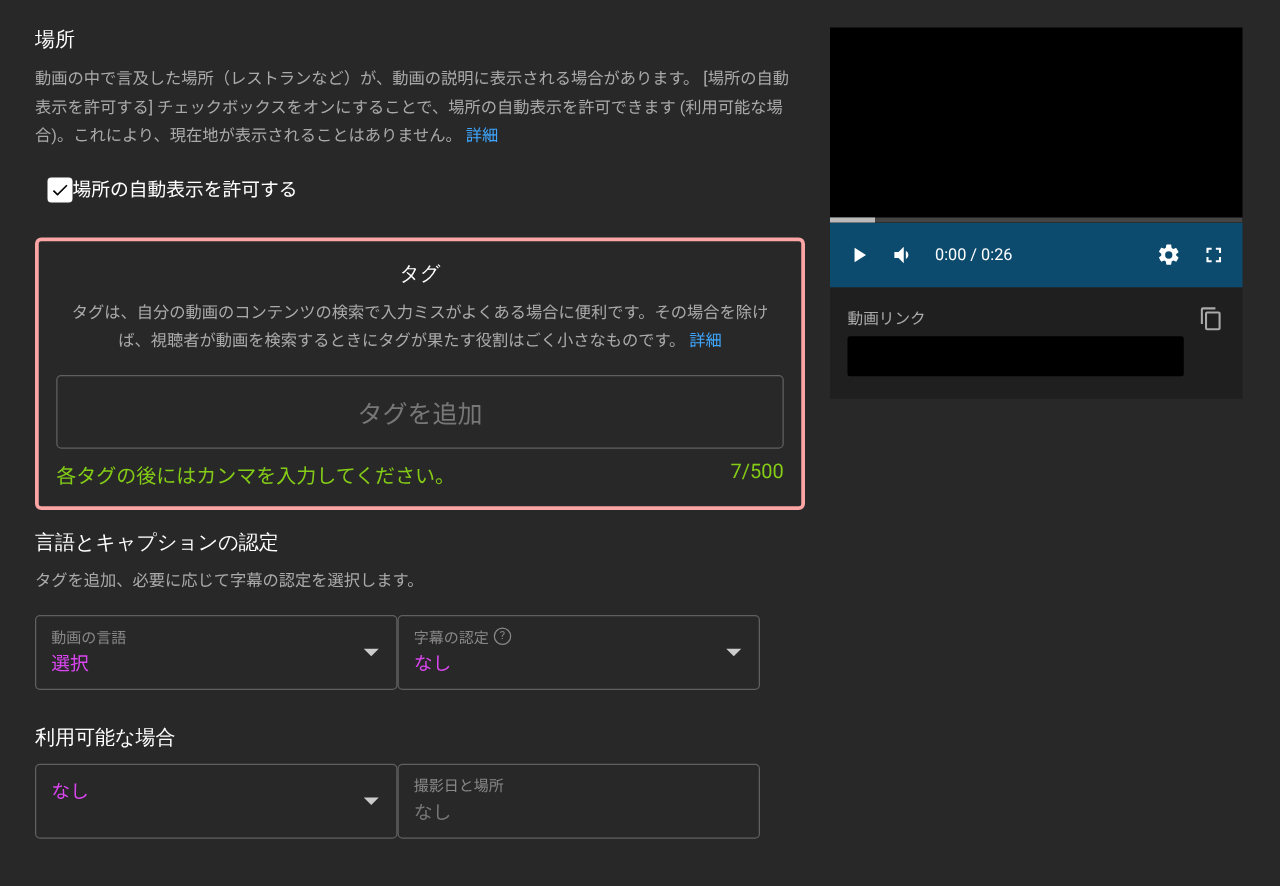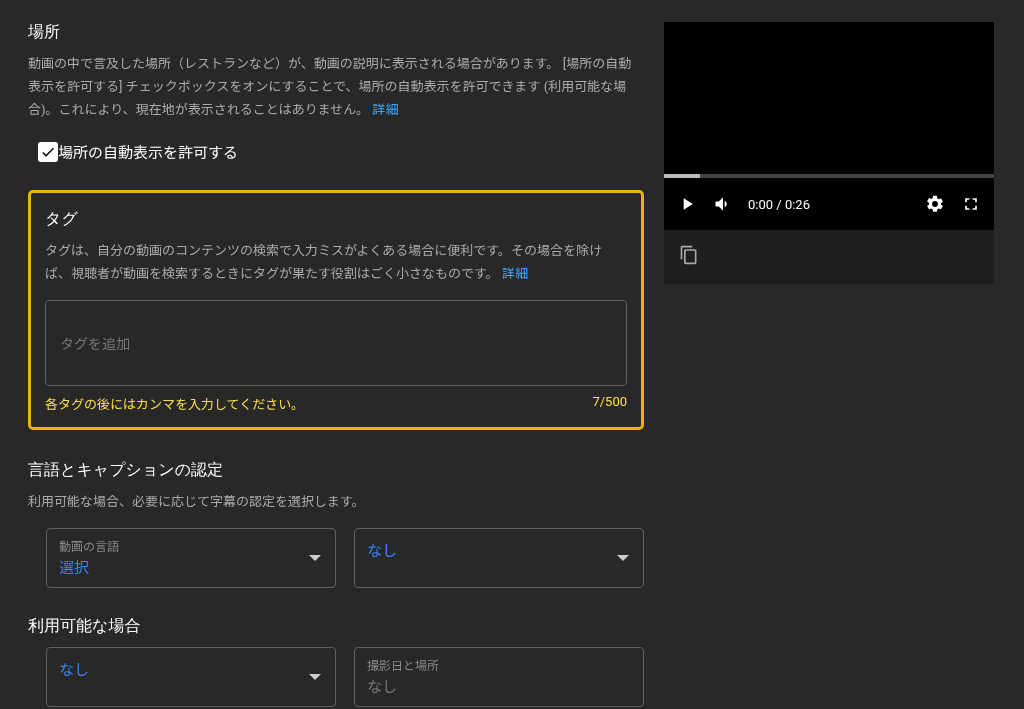--- a/index.html
+++ b/index.html
@@ -46,67 +46,66 @@
     background: #fff;
     border-radius: 3px;
     display: flex; align-items: center; justify-content: center;
     cursor: pointer;
     margin-left: 10px;
   }
   .checkbox svg { width: 16px; height: 16px; }
   .checkbox-label { color: #fff; font-size: 15px; }
 
   .highlight-box {
-    border: 3px solid #eab308;
+    border: 3px solid #fca5a5;
     border-radius: 5px;
     padding: 16px 14px 14px 14px;
-    margin-bottom: 30px;
+    margin-bottom: 16px;
+    text-align: center;
   }
 
   .textfield {
     border: 1px solid #606060;
     border-radius: 4px;
-    padding: 32px 14px;
+    padding: 14px 14px;
     color: #888;
-    font-size: 14px;
+    font-size: 20px;
     cursor: text;
     background: transparent;
     width: 100%;
   }
   .textfield-hint-row {
     display: flex;
     justify-content: space-between;
-    font-size: 13px;
-    color: #fde047;
+    font-size: 16px;
+    color: #84cc16;
     margin-top: 8px;
   }
 
   .select-row {
     display: flex;
-    gap: 18px;
-    justify-content: flex-end;
   }
   .select {
     border: 1px solid #606060;
     border-radius: 4px;
     padding: 8px 12px 10px 12px;
     width: 290px;
     cursor: pointer;
     position: relative;
   }
   .select-label {
     font-size: 12px;
     color: #888;
     display: flex;
     align-items: center;
     gap: 4px;
   }
   .select-value {
     font-size: 15px;
-    color: #3b82f6;
+    color: #d946ef;
     margin-top: 2px;
   }
   .select-value.placeholder { color: #777; }
   .select .caret {
     position: absolute;
     right: 14px;
     top: 50%;
     transform: translateY(-50%);
     width: 0; height: 0;
     border-left: 6px solid transparent;
@@ -135,21 +134,21 @@
     bottom: 0; left: 0; right: 0;
     height: 4px;
     background: #444;
   }
   .progress-fill {
     height: 100%;
     width: 11%;
     background: #bbb;
   }
   .video-controls {
-    background: #000000;
+    background: #0c4a6e;
     height: 52px;
     display: flex;
     align-items: center;
     padding: 0 12px;
     gap: 14px;
   }
   .icon-btn {
     width: 22px; height: 22px;
     display: flex; align-items: center; justify-content: center;
     cursor: pointer;
@@ -207,28 +206,32 @@
         <span style="color:#777;">タグを追加</span>
       </div>
       <div class="textfield-hint-row">
         <span>各タグの後にはカンマを入力してください。</span>
         <span>7/500</span>
       </div>
     </div>
 
     <div class="section">
       <div class="section-title">言語とキャプションの認定</div>
-      <div class="section-desc">利用可能な場合、必要に応じて字幕の認定を選択します。</div>
+      <div class="section-desc">タグを追加、必要に応じて字幕の認定を選択します。</div>
       <div class="select-row">
         <div class="select">
           <div class="select-label">動画の言語</div>
           <div class="select-value">選択</div>
           <div class="caret"></div>
         </div>
         <div class="select">
+          <div class="select-label">
+            <span>字幕の認定</span>
+            <span class="help-icon">?</span>
+          </div>
           <div class="select-value">なし</div>
           <div class="caret"></div>
         </div>
       </div>
     </div>
 
     <div class="section">
       <div class="section-title">利用可能な場合</div>
       <div class="select-row">
         <div class="select">
@@ -268,20 +271,24 @@
           </svg>
       </div>
       <div class="icon-btn">
         <svg viewBox="0 0 24 24" width="20" height="20">
             <path fill="#fff" d="M7 14H5v5h5v-2H7v-3zm-2-4h2V7h3V5H5v5zm12 7h-3v2h5v-5h-2v3zM14 5v2h3v3h2V5h-5z"></path>
           </svg>
       </div>
     </div>
     <div class="video-meta">
       <div class="video-link-row">
+        <div>
+          <div class="video-link-label">動画リンク</div>
+          <div class="video-link-box"></div>
+        </div>
         <div class="copy-icon icon-btn">
           <svg viewBox="0 0 24 24" width="20" height="20">
               <path fill="#aaa" d="M16 1H4a2 2 0 0 0-2 2v14h2V3h12V1zm3 4H8a2 2 0 0 0-2 2v14a2 2 0 0 0 2 2h11a2 2 0 0 0 2-2V7a2 2 0 0 0-2-2zm0 16H8V7h11v14z"></path>
             </svg>
         </div>
       </div>
     </div>
   </div>
 </div>
 

